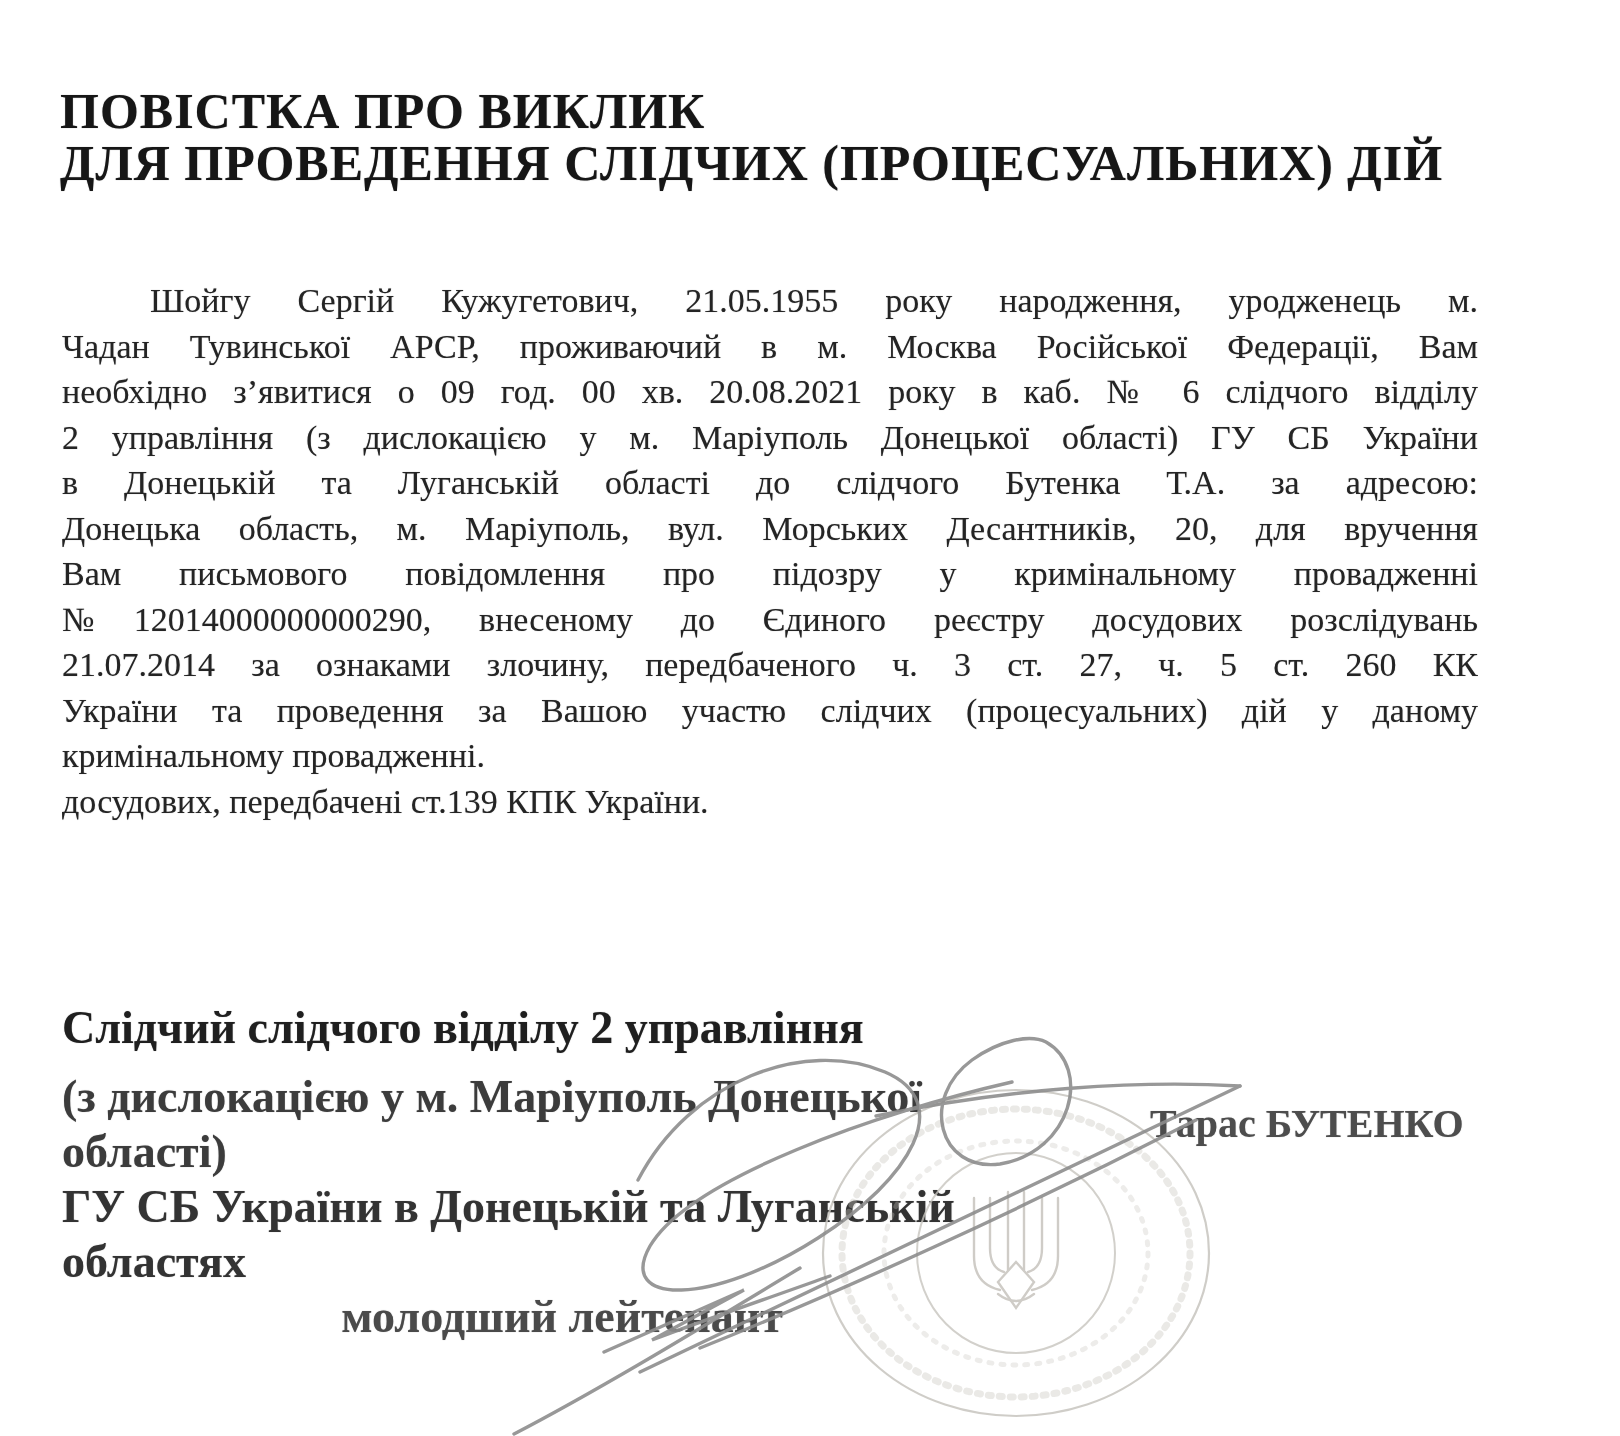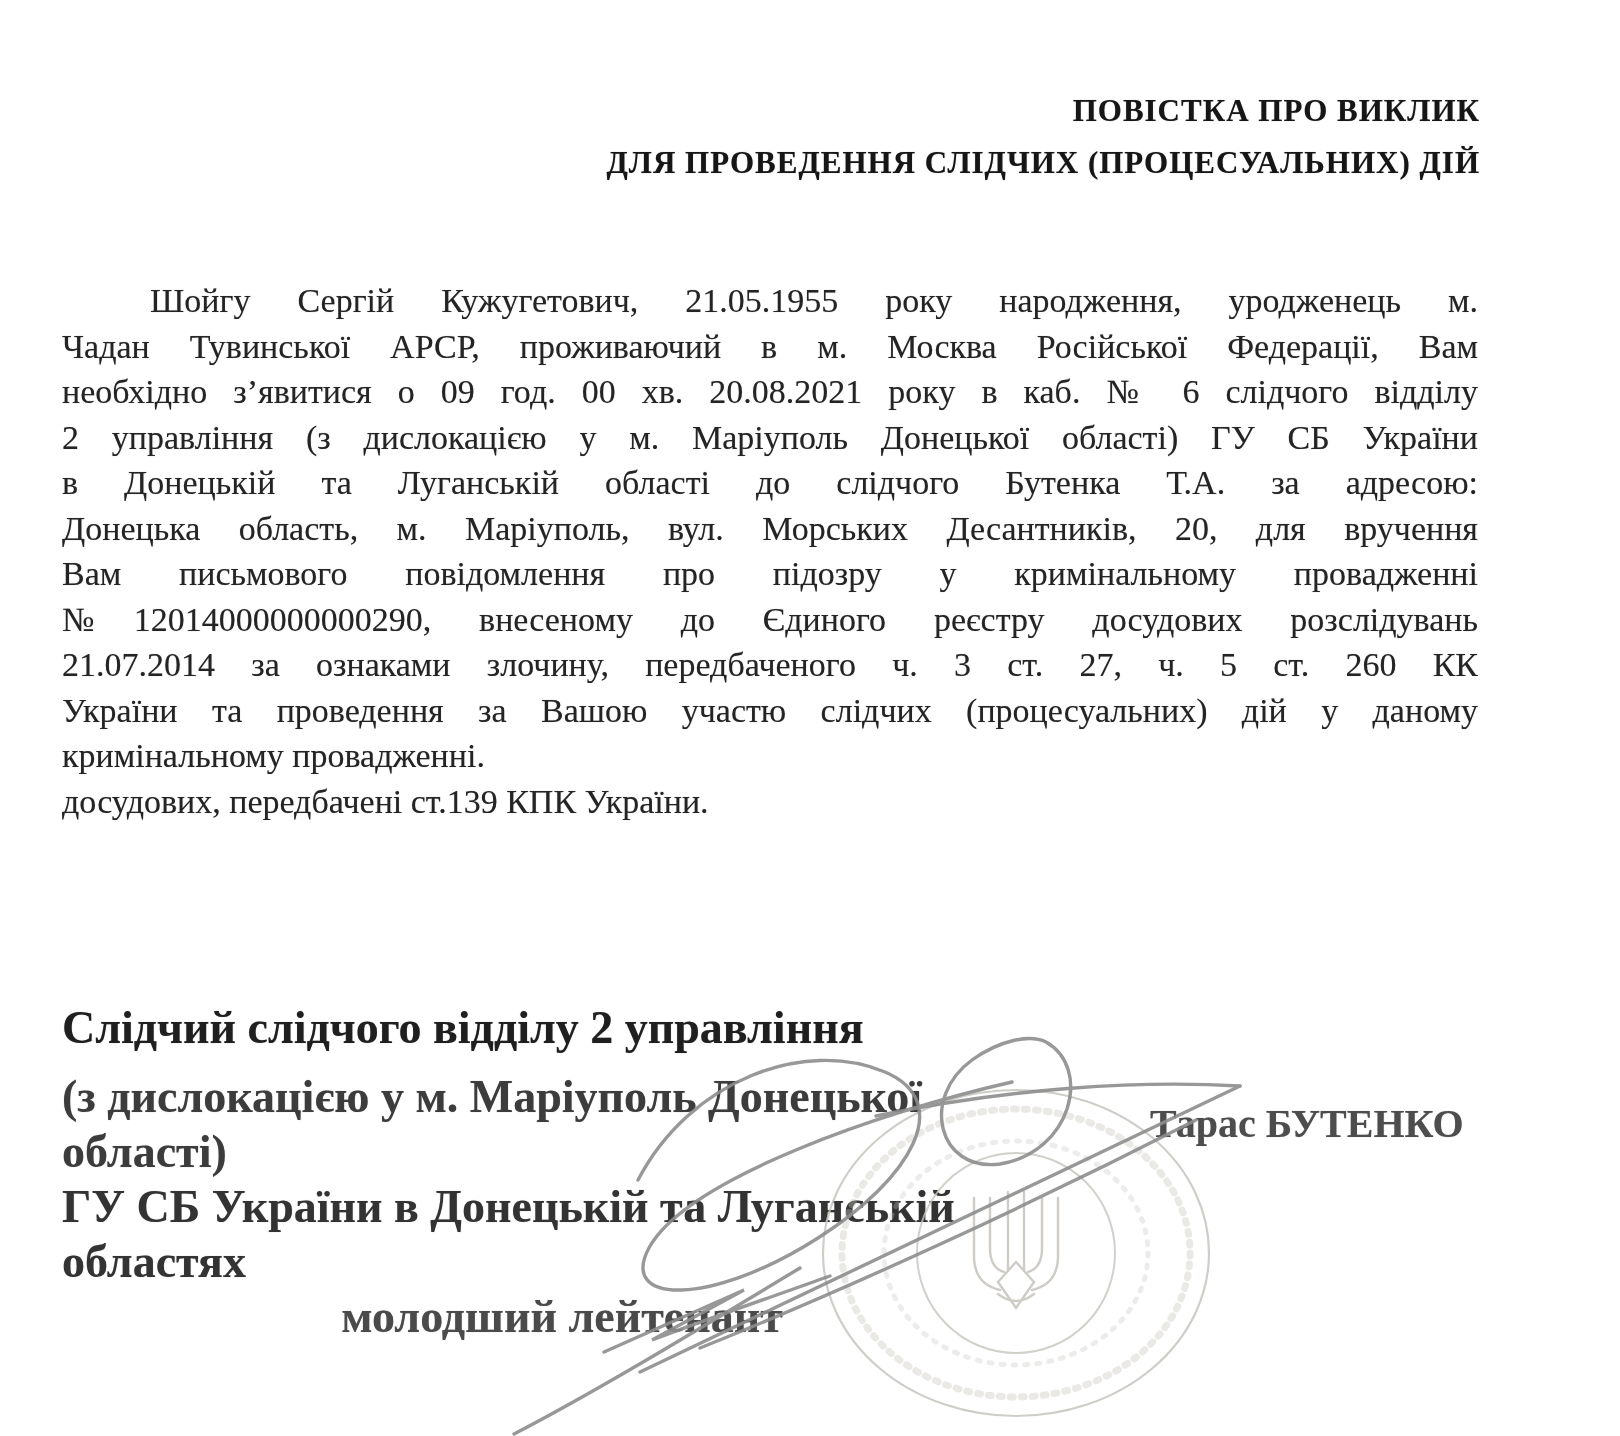--- a/index.html
+++ b/index.html
@@ -16,23 +16,23 @@
     overflow: hidden;
     font-family: "Liberation Serif", serif;
     color: #262626;
   }
   
   .doc-title {
     position: absolute;
     left: 60px;
     width: 1420px;
     top: 85px;
-    text-align: right;
+    text-align: left;
     font-weight: bold;
-    font-size: 31px;
+    font-size: 50px;
     line-height: 52px;
     letter-spacing: 1px;
     color: #161616;
     text-shadow: 0 0 1px rgba(30,30,30,.45);
   }
   
   .body-text {
     position: absolute;
     left: 62px;
     top: 278px;

